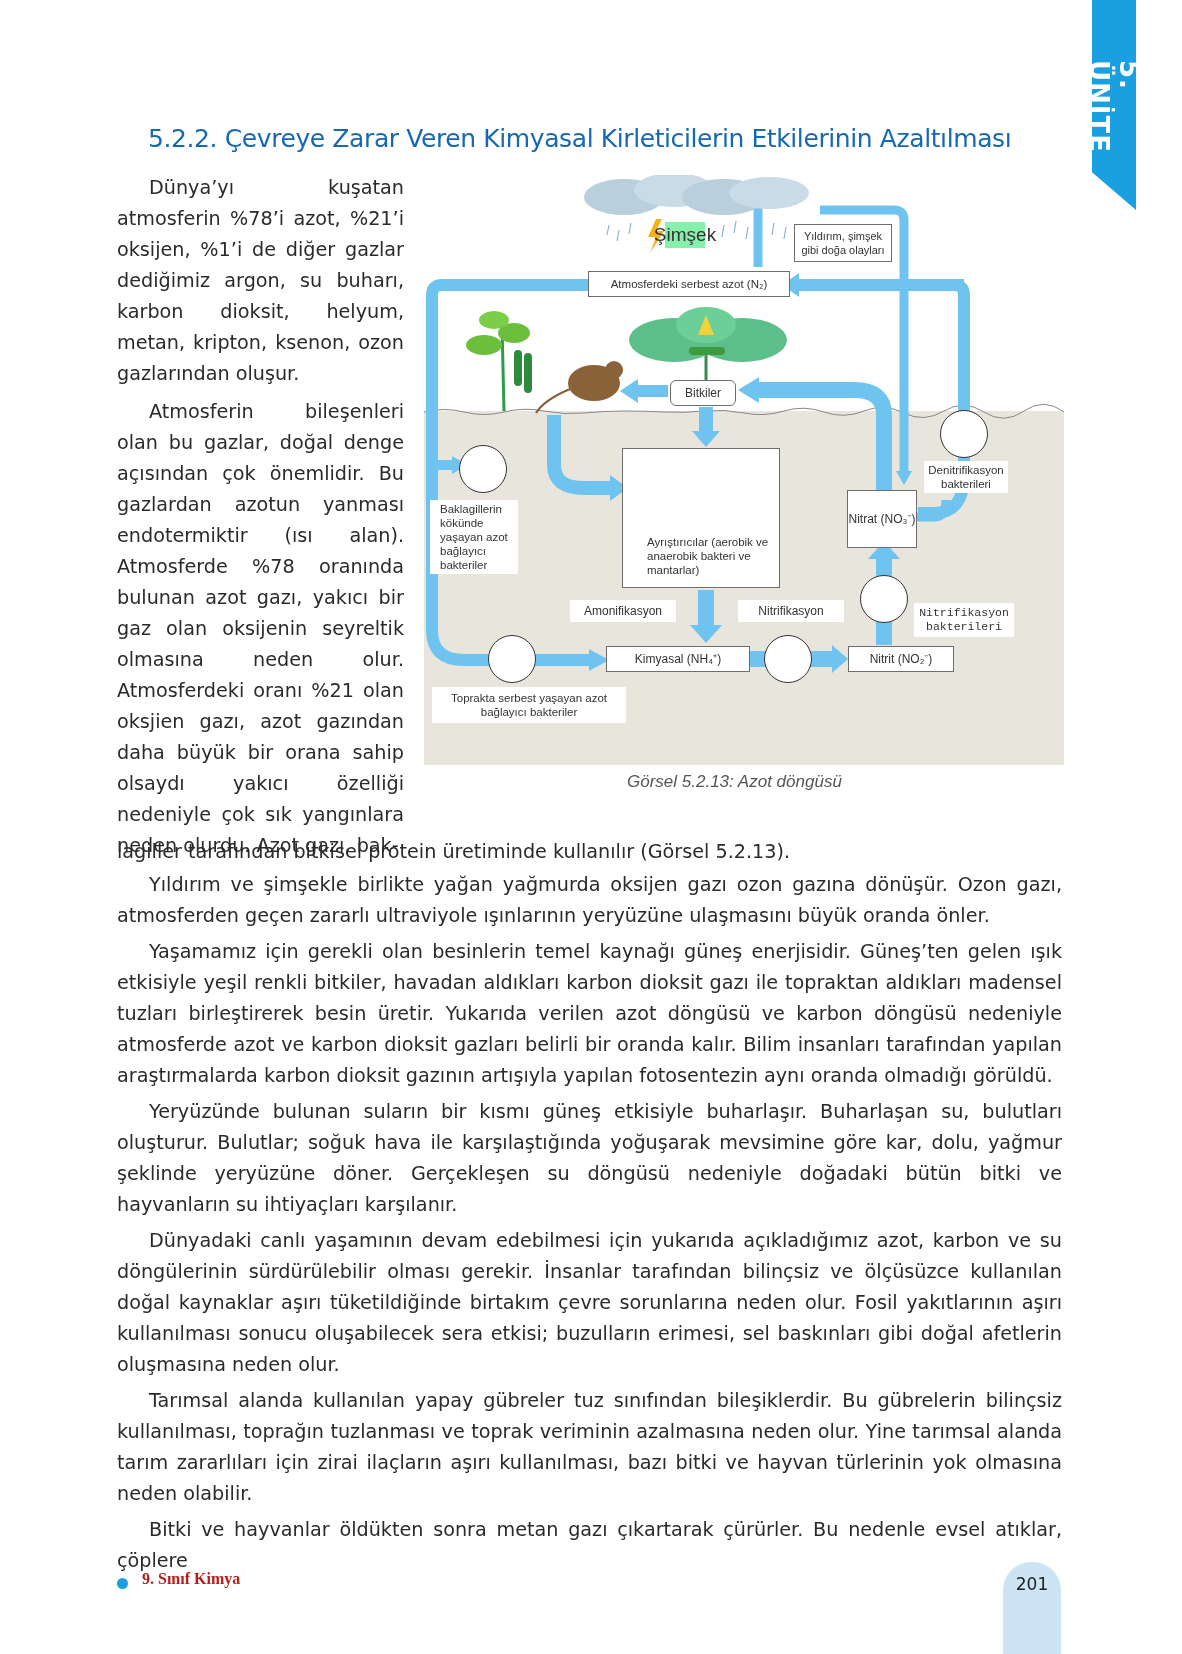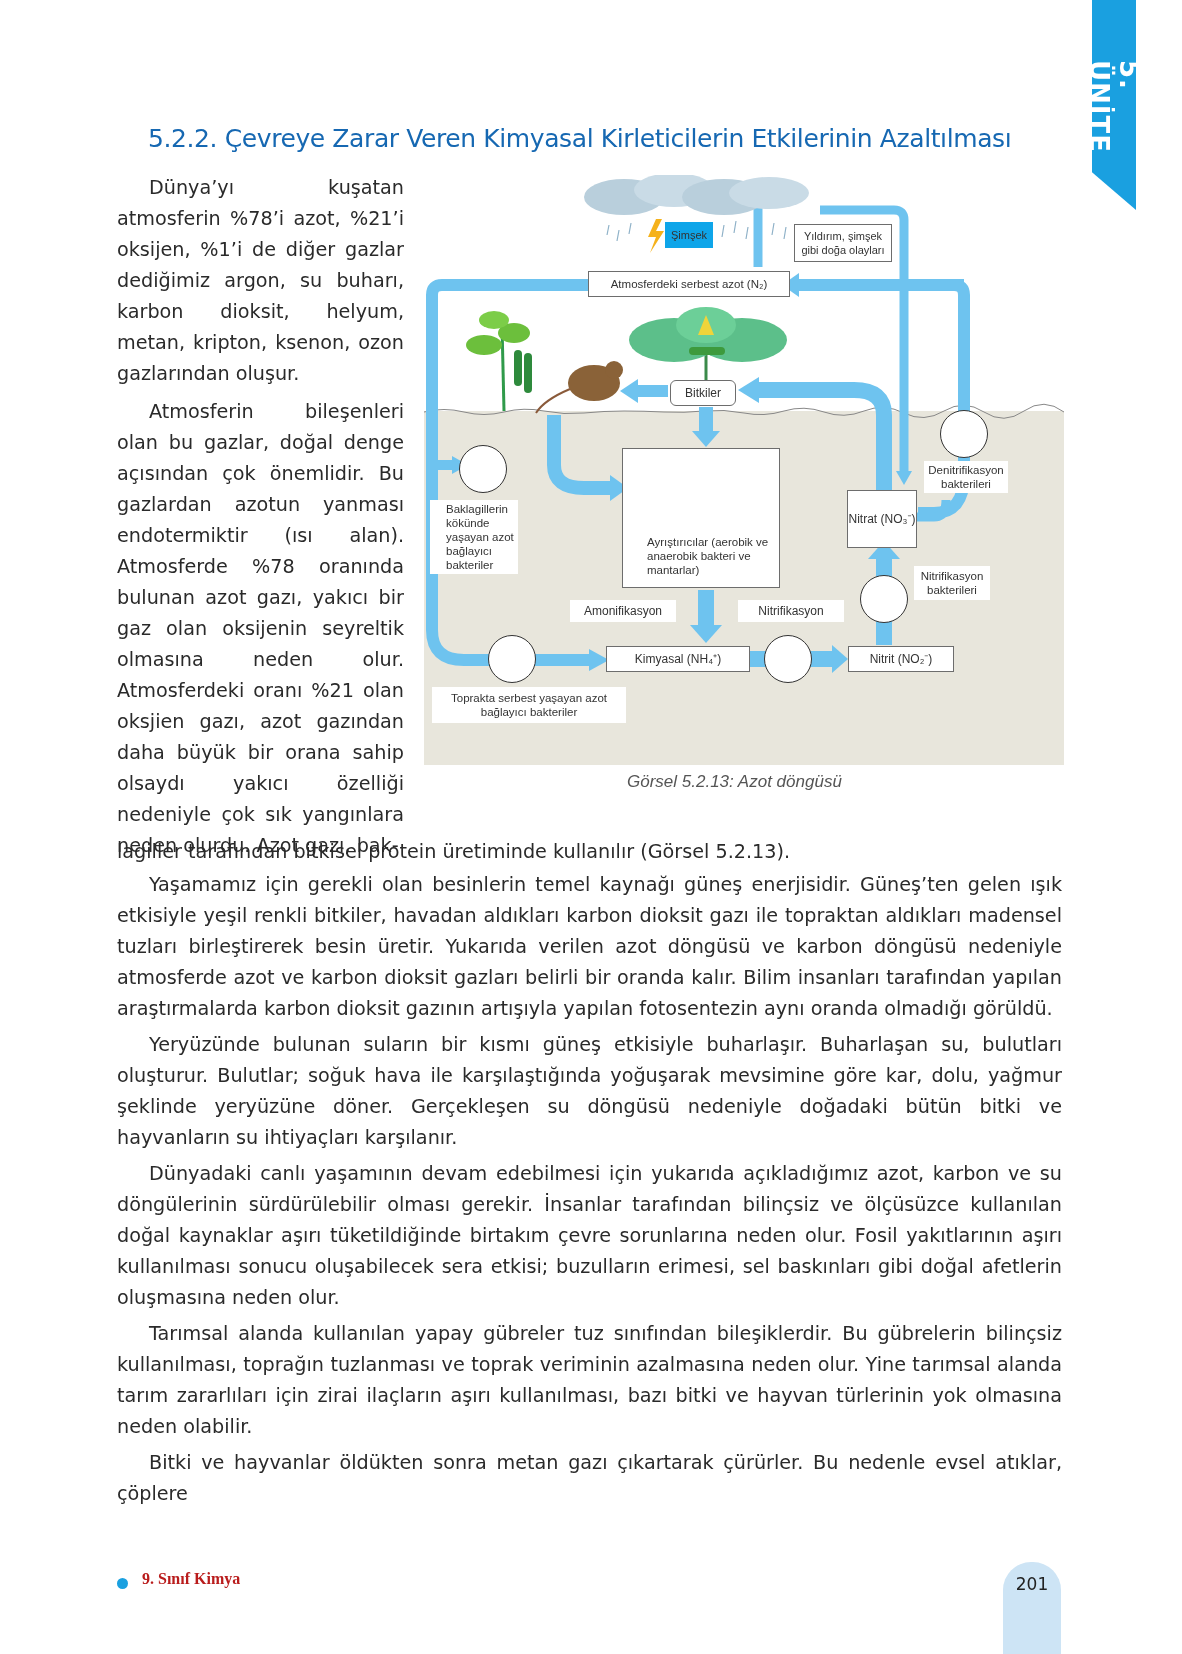--- a/index.html
+++ b/index.html
@@ -33,21 +33,21 @@
 
   .figure { position: absolute; left: 424px; top: 175px; width: 640px; height: 590px; }
   .soil { position: absolute; left: 0; top: 236px; width: 640px; height: 354px; background: #e8e6dc; }
   .box {
     position: absolute; background: #fff; border: 1px solid #6d6d6d;
     font-size: 12px; color: #333; text-align: center; display: flex;
     align-items: center; justify-content: center; line-height: 14px;
     font-family: "Liberation Sans", sans-serif;
   }
   .box.noborder { border: none; }
-  .box.left { text-align: left; justify-content: flex-start; padding-left: 16px; box-sizing: border-box; }
+  .box.left { text-align: left; justify-content: flex-start; padding-left: 10px; box-sizing: border-box; }
   .bact {
     position: absolute; width: 46px; height: 46px; border-radius: 50%;
     background: #fff; border: 1.5px solid #333;
   }
   .caption {
     position: absolute; left: 627px; top: 772px; font-style: italic; color: #555;
     font-size: 17px; font-family: "Liberation Sans", sans-serif;
   }
   .footer-dot { position: absolute; left: 117px; top: 1578px; width: 11px; height: 11px; border-radius: 50%; background: #1aa0e0; }
   .footer-text { position: absolute; left: 142px; top: 1570px; color: #b91c1c; font-weight: bold; font-size: 16px; font-family: Liberation Serif, serif; }
@@ -164,37 +164,38 @@
   </svg>
 
   <div class="bact" style="left:35px;top:270px;"></div>
   <div class="bact" style="left:208px;top:285px;"></div>
   <div class="bact" style="left:64px;top:460px;"></div>
   <div class="bact" style="left:340px;top:460px;"></div>
   <div class="bact" style="left:436px;top:400px;"></div>
   <div class="bact" style="left:516px;top:235px;"></div>
 
   <div class="box" style="left:370px;top:13px;width:96px;height:36px;font-size:11px;margin-top:36px;">Yıldırım, şimşek gibi doğa olayları</div>
-  <div class="box noborder" style="left:241px;top:47px;width:48px;height:26px;background:#0ea5e9;font-size:11px;">Şimşek</div>
+  <div class="box noborder" style="left:241px;top:47px;width:40px;height:26px;background:#86efac;font-size:19px;">Şimşek</div>
   <div class="box" style="left:164px;top:96px;width:200px;height:24px;font-size:11.5px;">Atmosferdeki serbest azot (N₂)</div>
   <div class="box" style="left:246px;top:205px;width:64px;height:24px;border-radius:6px;">Bitkiler</div>
   <div class="box noborder left" style="left:6px;top:325px;width:88px;height:74px;font-size:11.5px;">Baklagillerin kökünde yaşayan azot bağlayıcı bakteriler</div>
   <div class="box left" style="left:198px;top:273px;width:158px;height:140px;align-items:flex-end;padding-bottom:10px;padding-left:24px;font-size:11.5px;">Ayrıştırıcılar (aerobik ve anaerobik bakteri ve mantarlar)</div>
   <div class="box" style="left:423px;top:315px;width:68px;height:56px;">Nitrat (NO₃⁻)</div>
   <div class="box noborder" style="left:500px;top:286px;width:84px;height:32px;font-size:11.5px;">Denitrifikasyon bakterileri</div>
-  <div class="box noborder" style="left:490px;top:391px;width:76px;height:34px;font-size:11.5px;">Nitrifikasyon bakterileri</div>
+  <div class="box noborder" style="left:490px;top:428px;width:100px;height:34px;font-size:11.5px;font-family:Liberation Mono, monospace;">Nitrifikasyon bakterileri</div>
   <div class="box noborder" style="left:146px;top:425px;width:106px;height:22px;">Amonifikasyon</div>
   <div class="box noborder" style="left:314px;top:425px;width:106px;height:22px;">Nitrifikasyon</div>
   <div class="box" style="left:182px;top:471px;width:142px;height:24px;">Kimyasal (NH₄⁺)</div>
   <div class="box" style="left:424px;top:471px;width:104px;height:24px;">Nitrit (NO₂⁻)</div>
   <div class="box noborder" style="left:8px;top:512px;width:194px;height:36px;font-size:11.5px;">Toprakta serbest yaşayan azot bağlayıcı bakteriler</div>
 </div>
 <div class="caption">Görsel 5.2.13: Azot döngüsü</div>
 
 <div class="wide body-text" style="top:869px;">
+  <p>Yıldırım ve şimşekle birlikte yağan yağmurda oksijen gazı ozon gazına dönüşür. Ozon gazı, atmosferden geçen zararlı ultraviyole ışınlarının yeryüzüne ulaşmasını büyük oranda önler.</p>
   <p>Yaşamamız için gerekli olan besinlerin temel kaynağı güneş enerjisidir. Güneş’ten gelen ışık etkisiyle yeşil renkli bitkiler, havadan aldıkları karbon dioksit gazı ile topraktan aldıkları madensel tuzları birleştirerek besin üretir. Yukarıda verilen azot döngüsü ve karbon döngüsü nedeniyle atmosferde azot ve karbon dioksit gazları belirli bir oranda kalır. Bilim insanları tarafından yapılan araştırmalarda karbon dioksit gazının artışıyla yapılan fotosentezin aynı oranda olmadığı görüldü.</p>
   <p>Yeryüzünde bulunan suların bir kısmı güneş etkisiyle buharlaşır. Buharlaşan su, bulutları oluşturur. Bulutlar; soğuk hava ile karşılaştığında yoğuşarak mevsimine göre kar, dolu, yağmur şeklinde yeryüzüne döner. Gerçekleşen su döngüsü nedeniyle doğadaki bütün bitki ve hayvanların su ihtiyaçları karşılanır.</p>
   <p>Dünyadaki canlı yaşamının devam edebilmesi için yukarıda açıkladığımız azot, karbon ve su döngülerinin sürdürülebilir olması gerekir. İnsanlar tarafından bilinçsiz ve ölçüsüzce kullanılan doğal kaynaklar aşırı tüketildiğinde birtakım çevre sorunlarına neden olur. Fosil yakıtlarının aşırı kullanılması sonucu oluşabilecek sera etkisi; buzulların erimesi, sel baskınları gibi doğal afetlerin oluşmasına neden olur.</p>
   <p>Tarımsal alanda kullanılan yapay gübreler tuz sınıfından bileşiklerdir. Bu gübrelerin bilinçsiz kullanılması, toprağın tuzlanması ve toprak veriminin azalmasına neden olur. Yine tarımsal alanda tarım zararlıları için zirai ilaçların aşırı kullanılması, bazı bitki ve hayvan türlerinin yok olmasına neden olabilir.</p>
   <p>Bitki ve hayvanlar öldükten sonra metan gazı çıkartarak çürürler. Bu nedenle evsel atıklar, çöplere</p>
 </div>
 
 <div class="footer-dot"></div>
 <div class="footer-text">9. Sınıf Kimya</div>
 <div class="page-num-bg"></div>

